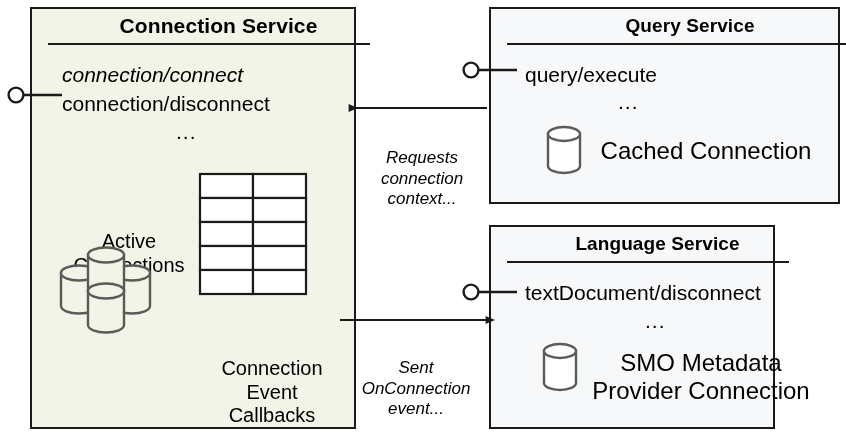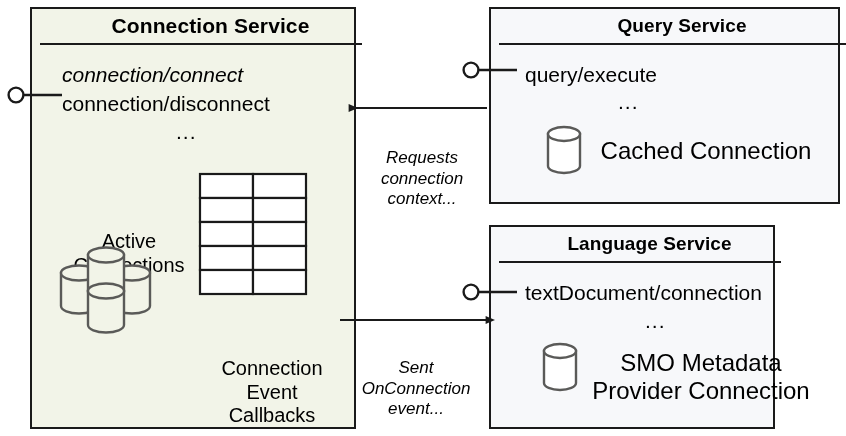--- a/index.html
+++ b/index.html
@@ -42,21 +42,21 @@
   .box-language {
     left: 489px;
     top: 225px;
     width: 286px;
     height: 204px;
     background: #f7f8fa;
   }
 
   .box-header {
     position: absolute;
-    left: 8px;
+    left: 16px;
     top: 0;
     width: 100%;
     box-sizing: border-box;
     border-bottom: 2px solid #1a1a1a;
     display: flex;
     align-items: center;
     justify-content: center;
     font-weight: bold;
     letter-spacing: 0.1px;
     padding-left: 19px;
@@ -166,21 +166,21 @@
       <div class="ellipsis" style="left:127px; top:45px;">...</div>
 
       <div class="artifact-label" style="left:100px; top:92px; width:230px;">Cached Connection</div>
     </div>
   </div>
 
   <div class="component-box box-language">
     <div class="box-header">Language Service</div>
     <div class="box-body">
 
-      <div class="op-line" style="left:34px; top:19px;">textDocument/connection</div>
+      <div class="op-line" style="left:34px; top:19px;">textDocument/disconnect</div>
 
       <div class="ellipsis" style="left:154px; top:46px;">...</div>
 
       <div class="artifact-label" style="left:85px; top:86px; width:250px;">SMO Metadata
 Provider Connection</div>
     </div>
   </div>
 
   <div class="edge-caption" style="left:358px; top:124px; width:128px;">Requests
 connection

